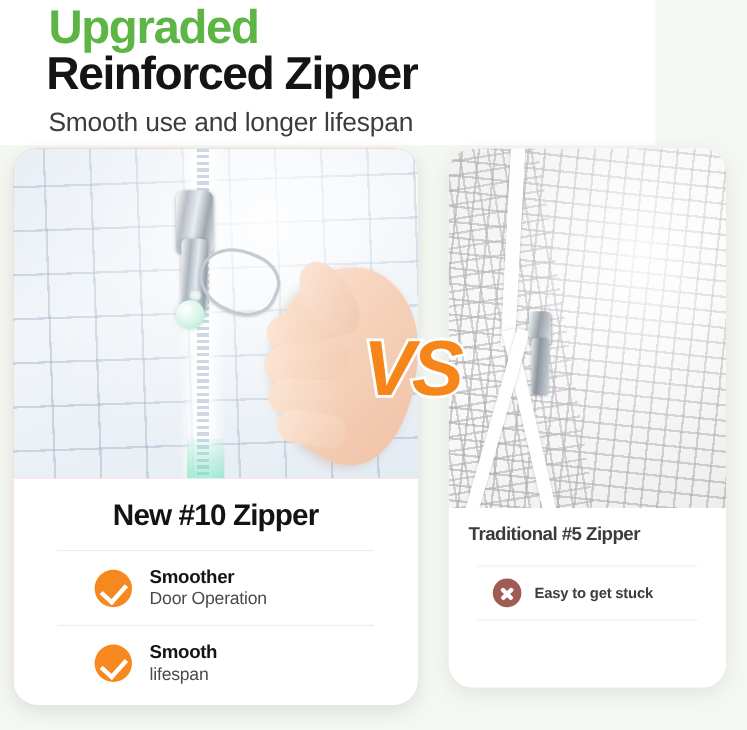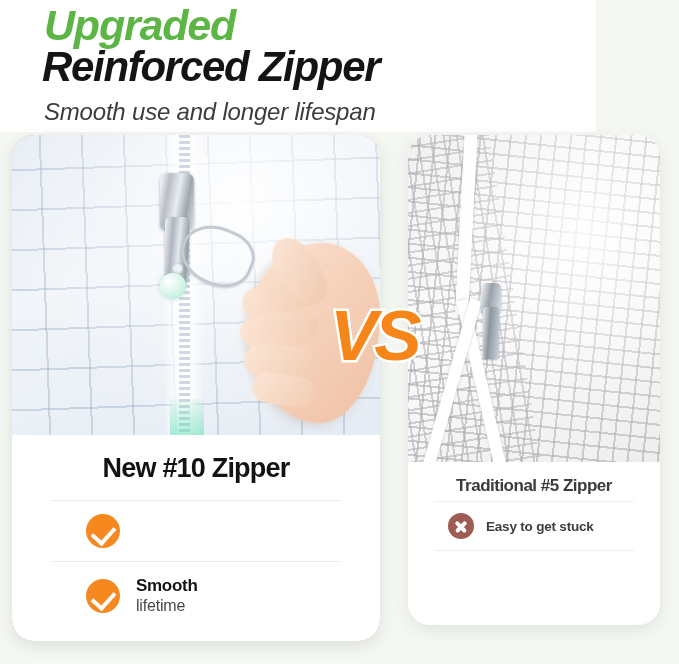--- a/index.html
+++ b/index.html
@@ -5,21 +5,21 @@
   * { box-sizing: border-box; margin: 0; padding: 0; }
   html, body {
     width: 679px; height: 664px;
     background: #f4f7f2;
     font-family: "Liberation Sans", sans-serif;
     overflow: hidden;
   }
   .page { position: relative; width: 679px; height: 664px; background: #f4f7f2; }
 
   
-  .header { position: absolute; left: 0; top: 0; width: 596px; height: 132px; background: #ffffff; font-style: italic; }
+  .header { position: absolute; left: 0; top: 0; width: 596px; height: 132px; background: #ffffff; }
   .hl-upgraded {
     position: absolute; left: 44px; top: 2px;
     font-size: 43px; font-weight: bold; letter-spacing: -1.2px;
     color: #5cb544; line-height: 46px;
   }
   .hl-main {
     position: absolute; left: 42px; top: 44px;
     font-size: 42px; font-weight: bold; letter-spacing: -1.3px;
     color: #141414; line-height: 46px;
   }
@@ -200,22 +200,22 @@
 
   
   .card-left-body  { position: absolute; left: 0; top: 300px; width: 100%; height: 206px; background: #fff; padding: 18px 26px 0; }
   .card-right-body { position: absolute; left: 0; top: 327px; width: 100%; height: 163px; background: #fff; padding: 14px 18px 0; }
 
   .title-left {
     text-align: center; font-size: 27px; font-weight: bold;
     color: #131313; letter-spacing: -0.8px; margin-bottom: 16px;
   }
   .title-right {
-    text-align: center; font-size: 17px; font-weight: bold;
-    color: #3b3b3b; letter-spacing: -0.5px; margin-bottom: 5px;
+    font-size: 17px; font-weight: bold;
+    color: #3b3b3b; letter-spacing: -0.5px; margin-bottom: 18px;
   }
 
   .divider { height: 1px; background: #ececec; margin: 0 14px; }
   .divider-r { height: 1px; background: #eeeeee; margin: 0 8px; }
 
   .feat-row { display: flex; align-items: center; gap: 16px; padding: 13px 0 13px 48px; }
   .feat-row-r { display: flex; align-items: center; gap: 12px; padding: 11px 0 11px 22px; }
 
   .ico { flex: 0 0 auto; border-radius: 50%; position: relative; }
   .ico-check { width: 34px; height: 34px; background: #f5881f; }
@@ -278,29 +278,33 @@
 
       </div>
     </div>
 
     <div class="card-left-body">
       <div class="title-left">New #10 Zipper</div>
       <div class="divider"></div>
 
       <div class="feat-row">
         <span class="ico ico-check"></span>
+        <span class="feat-text">
+          <span class="feat-strong" style="display:block">Smoother</span>
+          <span class="feat-sub" style="display:block">Door Operation</span>
+        </span>
       </div>
 
       <div class="divider"></div>
 
       <div class="feat-row">
         <span class="ico ico-check"></span>
         <span class="feat-text">
           <span class="feat-strong" style="display:block">Smooth</span>
-          <span class="feat-sub" style="display:block">lifetime</span>
+          <span class="feat-sub" style="display:block">lifespan</span>
         </span>
       </div>
     </div>
   </div>
 
   <div class="panel panel-right">
 
     <div class="photo photo-right">
       <div class="grid-right"></div>
       <div class="grid-right2"></div>

